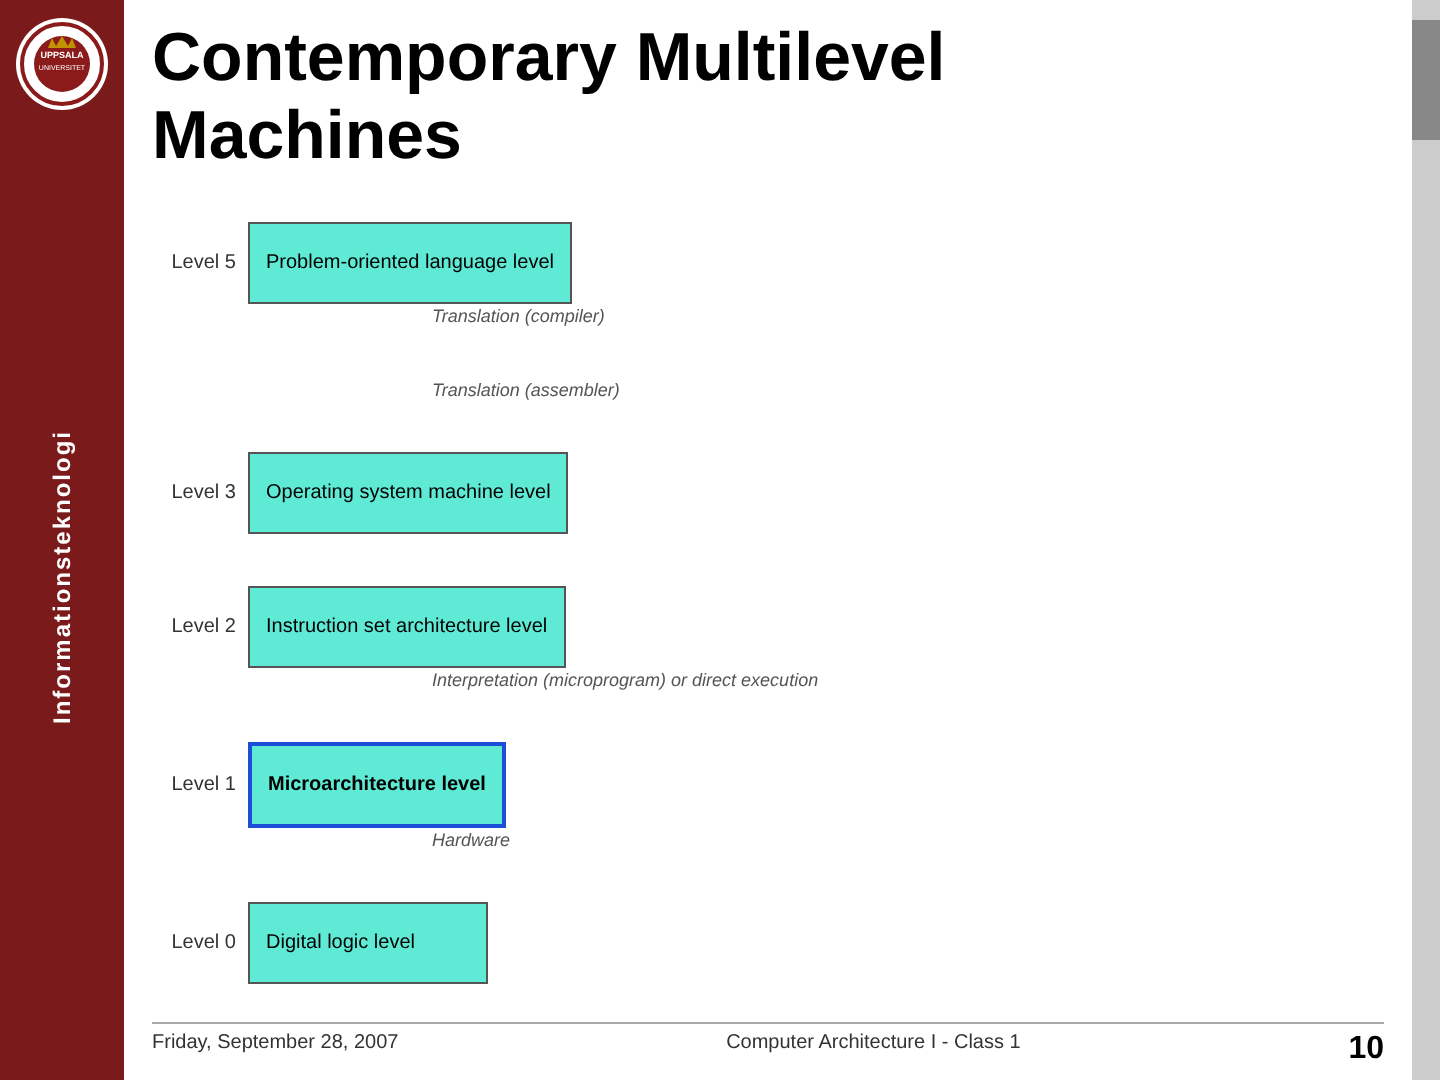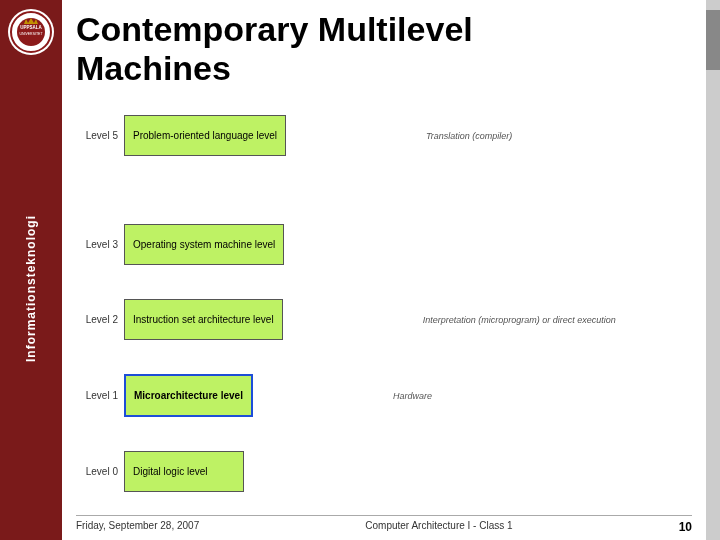--- a/index.html
+++ b/index.html
@@ -67,21 +67,21 @@
       width: 48px;
       font-size: 10px;
       color: #333;
       text-align: right;
       padding-right: 6px;
       flex-shrink: 0;
     }
 
     .level-box {
       border: 1px solid #555;
-      background: #bef264;
+      background: #5eead4;
       padding: 14px 8px;
       font-size: 10px;
       color: #000;
       white-space: nowrap;
       min-width: 120px;
     }
 
     .level-box.highlighted {
       border: 2px solid #1d4ed8;
       font-weight: bold;
@@ -93,21 +93,21 @@
       justify-content: space-between;
       align-items: flex-start;
       border-top: 1px solid #aaa;
       padding-top: 4px;
       margin-top: 4px;
       font-size: 10px;
       color: #333;
     }
 
     #page-number {
-      font-size: 12px;
+      font-size: 16px;
       font-weight: bold;
       color: #000;
     }
 
     
     #scrollbar {
       width: 14px;
       background: #ccc;
       height: 540px;
       display: flex;
@@ -125,21 +125,21 @@
     .diagram-wrapper {
       flex: 1;
       display: flex;
       flex-direction: column;
       justify-content: space-around;
       padding: 2px 0;
     }
 
     .row-group {
       display: flex;
-      flex-direction: row;
+      flex-direction: column;
       margin-bottom: 1px;
     }
 
     .main-row {
       display: flex;
       align-items: center;
     }
 
     .sub-row {
       display: flex;
@@ -191,20 +191,23 @@
         <span class="level-label">Level 5</span>
         <div class="level-box">Problem-oriented language level</div>
         <span class="spacer"></span>
       </div>
       <div class="sub-row">
         <span class="sub-label">Translation (compiler)</span>
       </div>
     </div>
 
     <div class="row-group">
+      <div class="sub-row">
+        <span class="sub-label">Translation (assembler)</span>
+      </div>
     </div>
 
     <div class="row-group">
       <div class="main-row">
         <span class="level-label">Level 3</span>
         <div class="level-box">Operating system machine level</div>
         <span class="spacer"></span>
       </div>
     </div>
 

